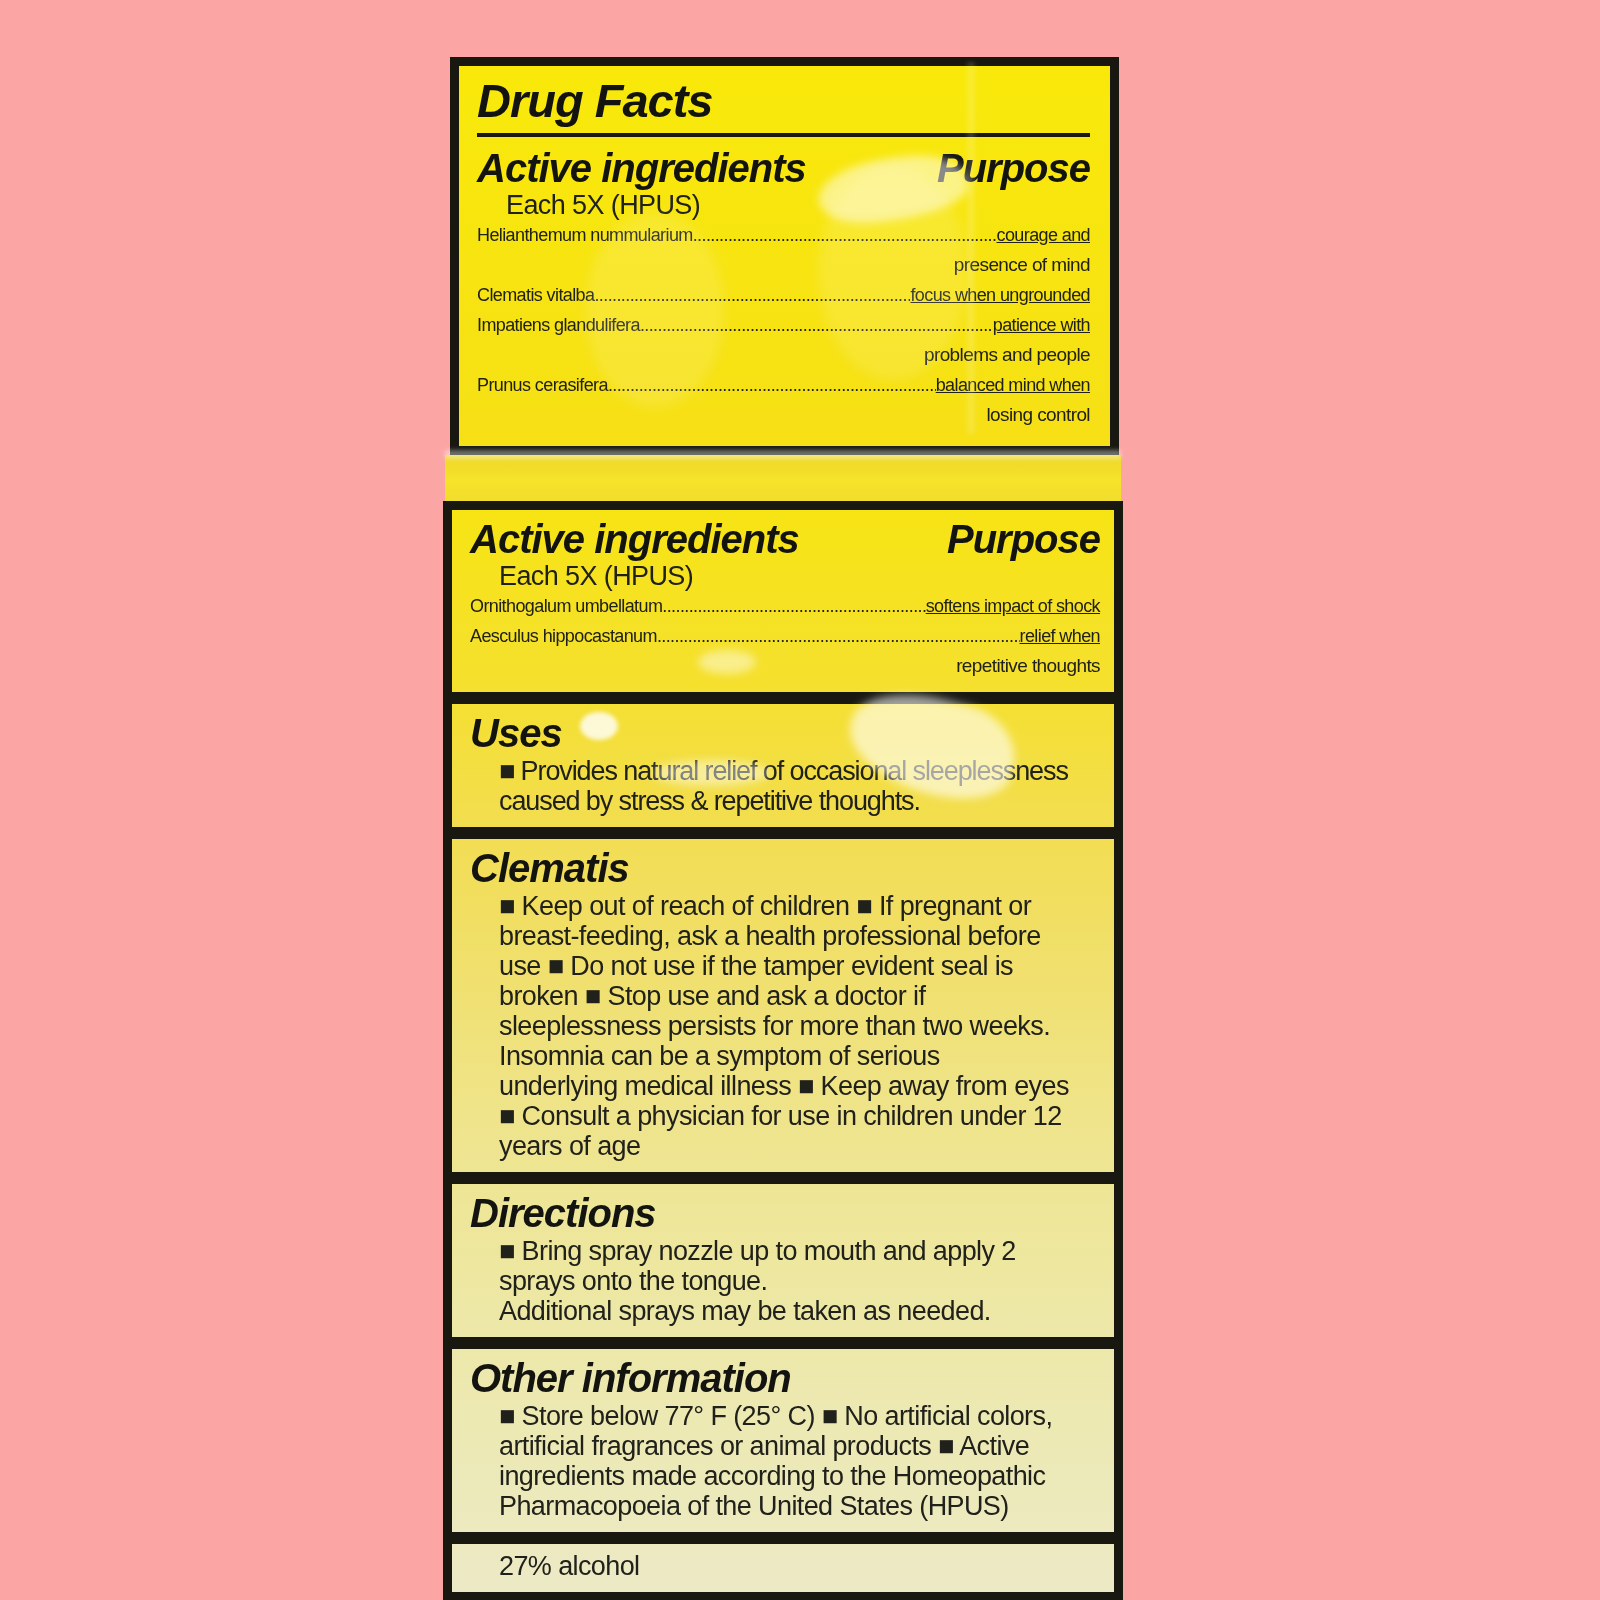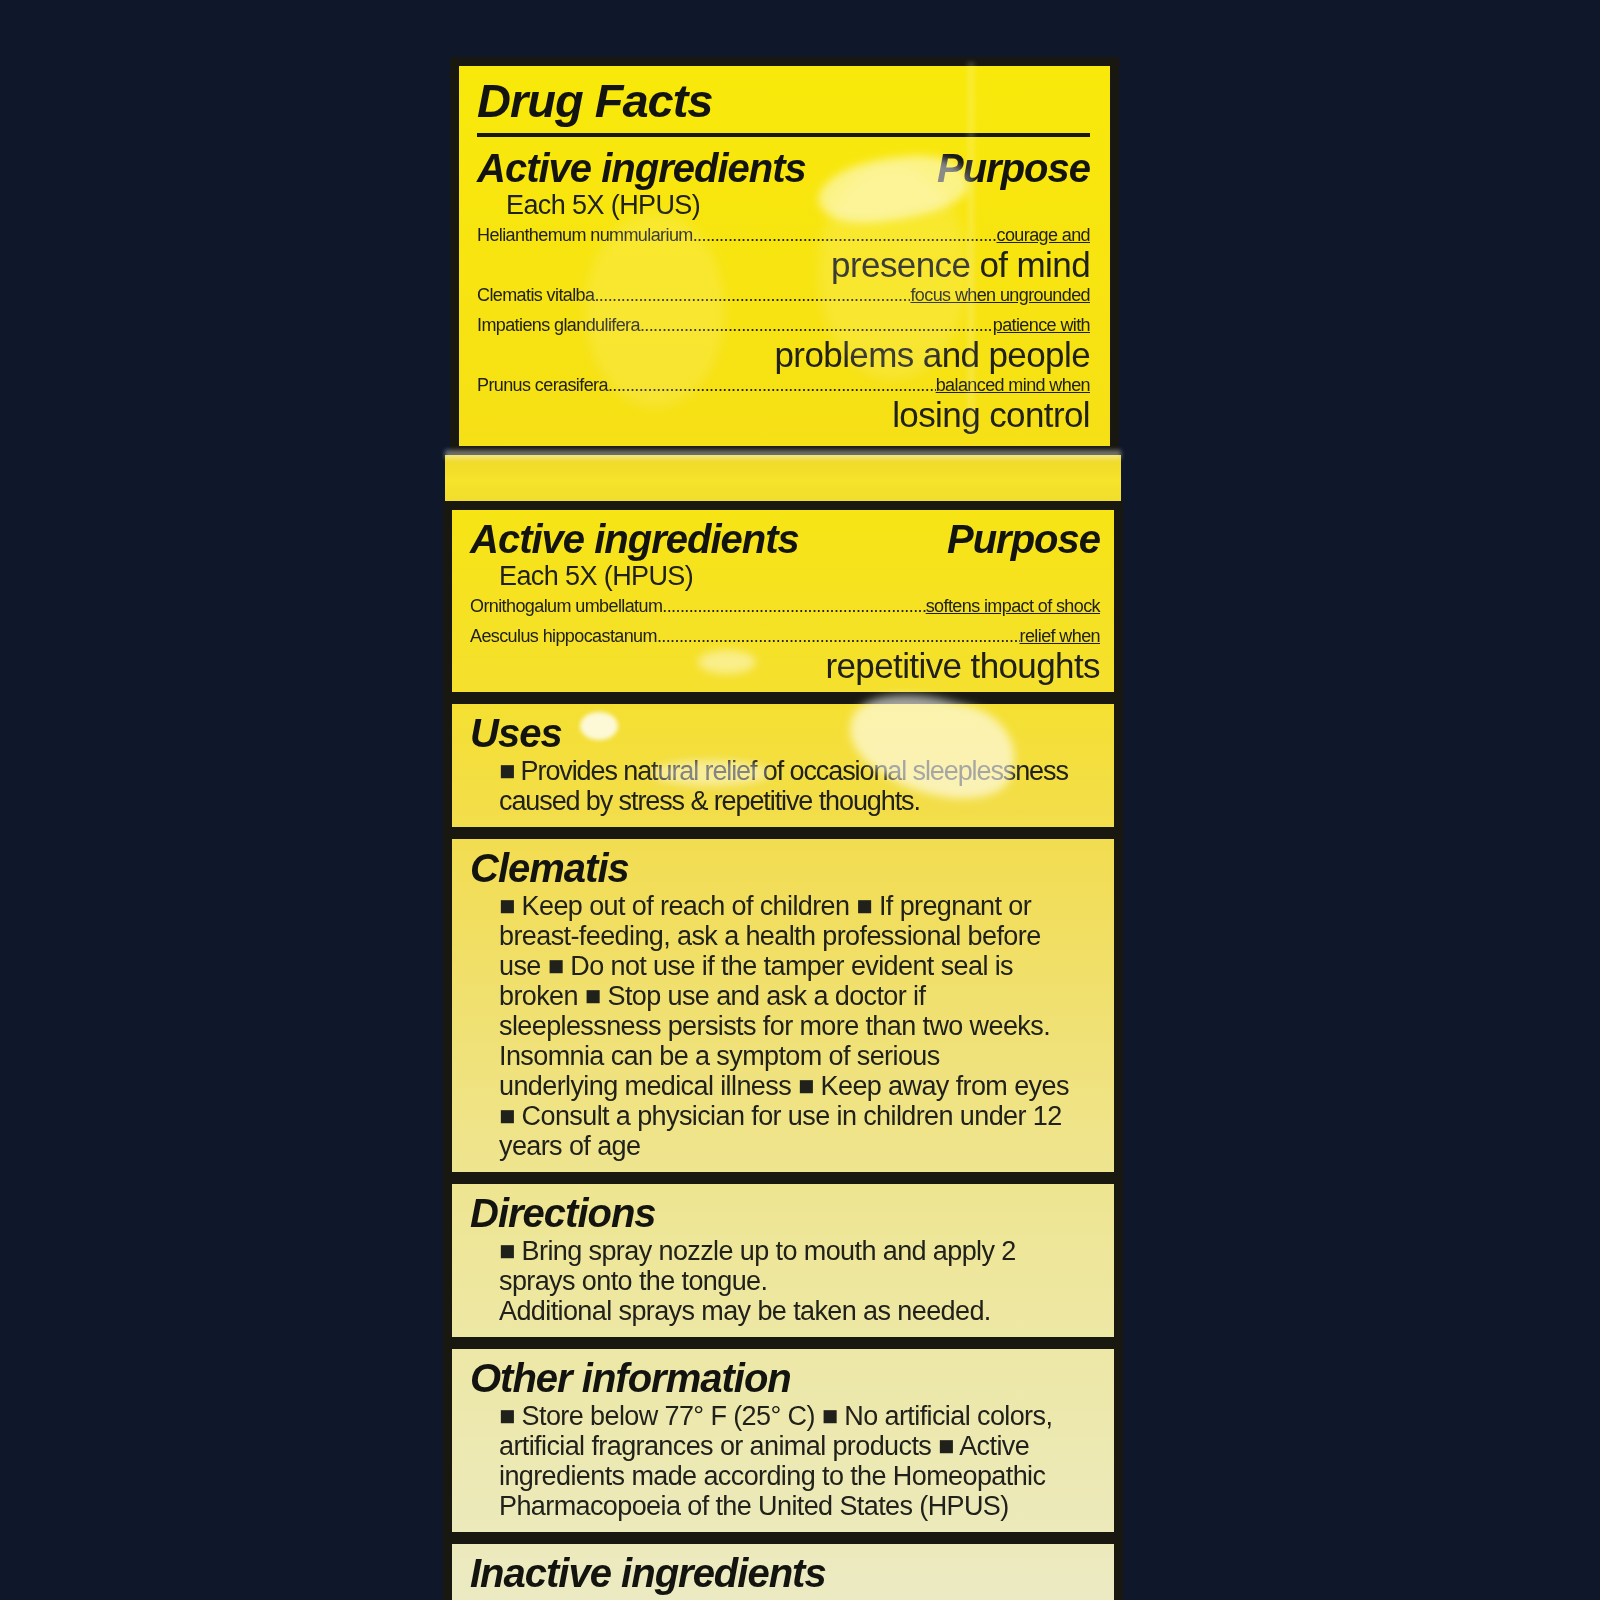--- a/index.html
+++ b/index.html
@@ -1,19 +1,19 @@
 <!DOCTYPE html>
 <html><head>
 <meta charset="utf-8">
 <style>
   html,body{margin:0;padding:0;}
   .page{
     position:relative;
     width:1600px;height:1600px;
-    background:#0f172a;
+    background:#fca5a5;
     font-family:"Liberation Sans", sans-serif;
     color:#21211b;
     overflow:hidden;
   }
   .label{
     position:absolute;
     left:443px; top:57px;
     width:680px;
   }
   
@@ -47,21 +47,21 @@
     margin-left:29px;
   }
   .erow{
     display:flex; align-items:flex-end;
     font-size:18px; line-height:30px; letter-spacing:-0.6px;
   }
   .ename{white-space:nowrap; flex:0 0 auto;}
   .eleader{flex:1 1 auto; overflow:hidden; white-space:nowrap;}
   .epurp{white-space:nowrap; flex:0 0 auto;text-decoration:underline;}
   .econt{
-    font-size:35px; line-height:30px; letter-spacing:-0.6px;
+    font-size:19px; line-height:30px; letter-spacing:-0.6px;
     text-align:right;
   }
   
   .fold{
     position:relative;
     height:46px;
     margin:0 2px;
     background:linear-gradient(180deg,#eed82a 0%,#f6e32a 55%,#f1dd2d 100%);
   }
   
@@ -201,21 +201,20 @@
 
       <div class="sec sec-other">
         <div class="h2">Other information</div>
         <div class="body">■ Store below 77° F (25° C) ■ No artificial colors,
 artificial fragrances or animal products ■ Active
 ingredients made according to the Homeopathic
 Pharmacopoeia of the United States (HPUS)</div>
       </div>
 
       <div class="sec sec-inactive">
-        <div class="h2">Inactive ingredients</div>
         <div class="body">27% alcohol</div>
       </div>
 
     </section>
   </div>
 
   <div class="glare g-sparkle"></div>
   <div class="glare g-drop-right"></div>
   <div class="glare g-drop-left"></div>
   <div class="glare g-uses-blob"></div>

